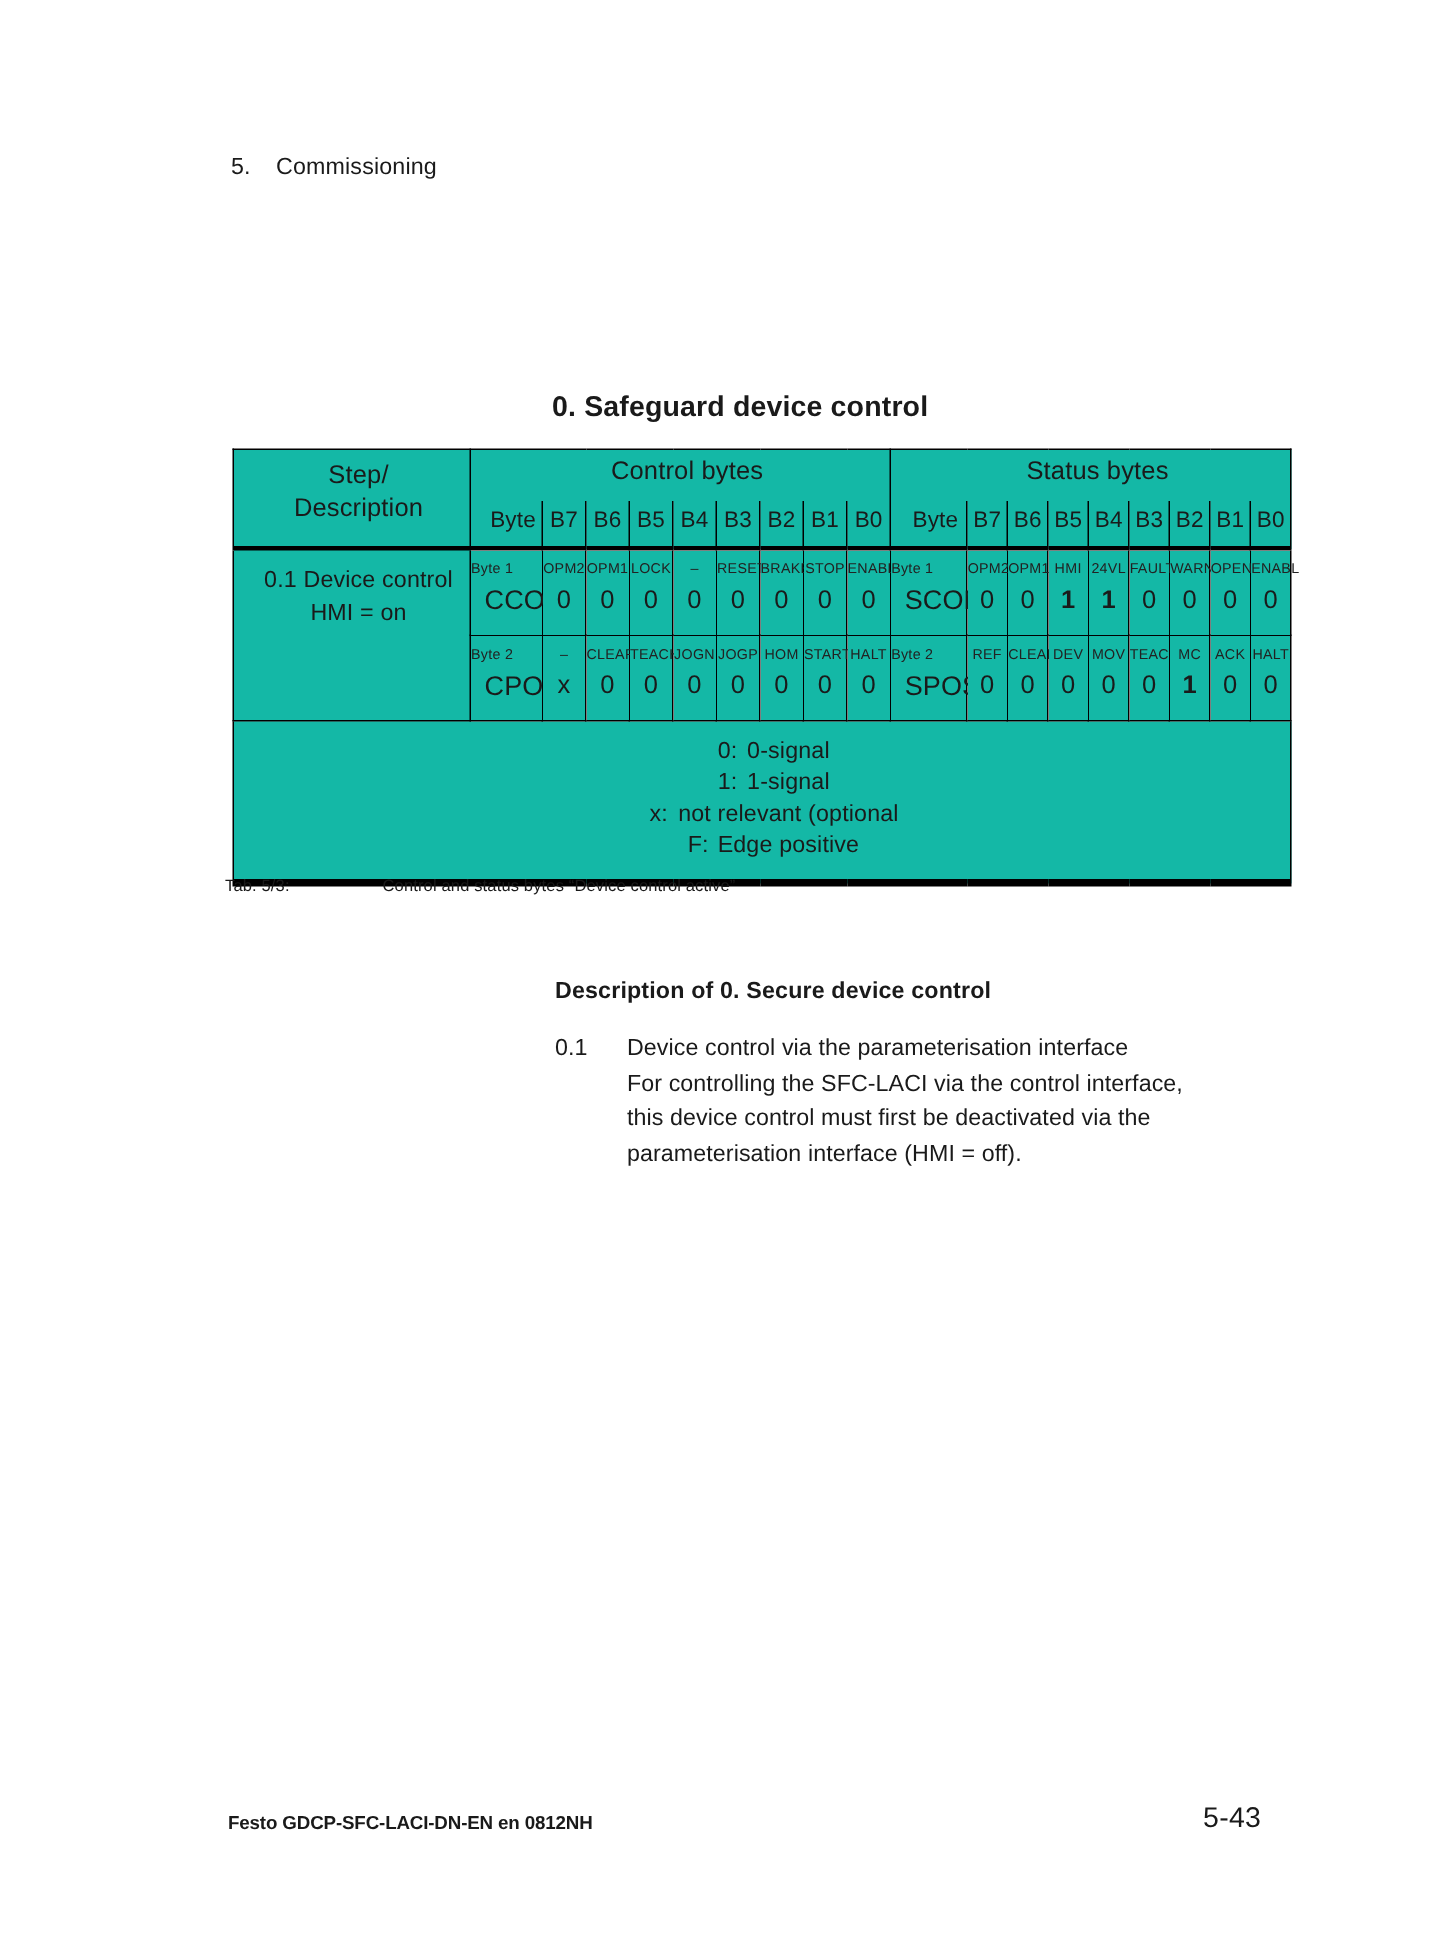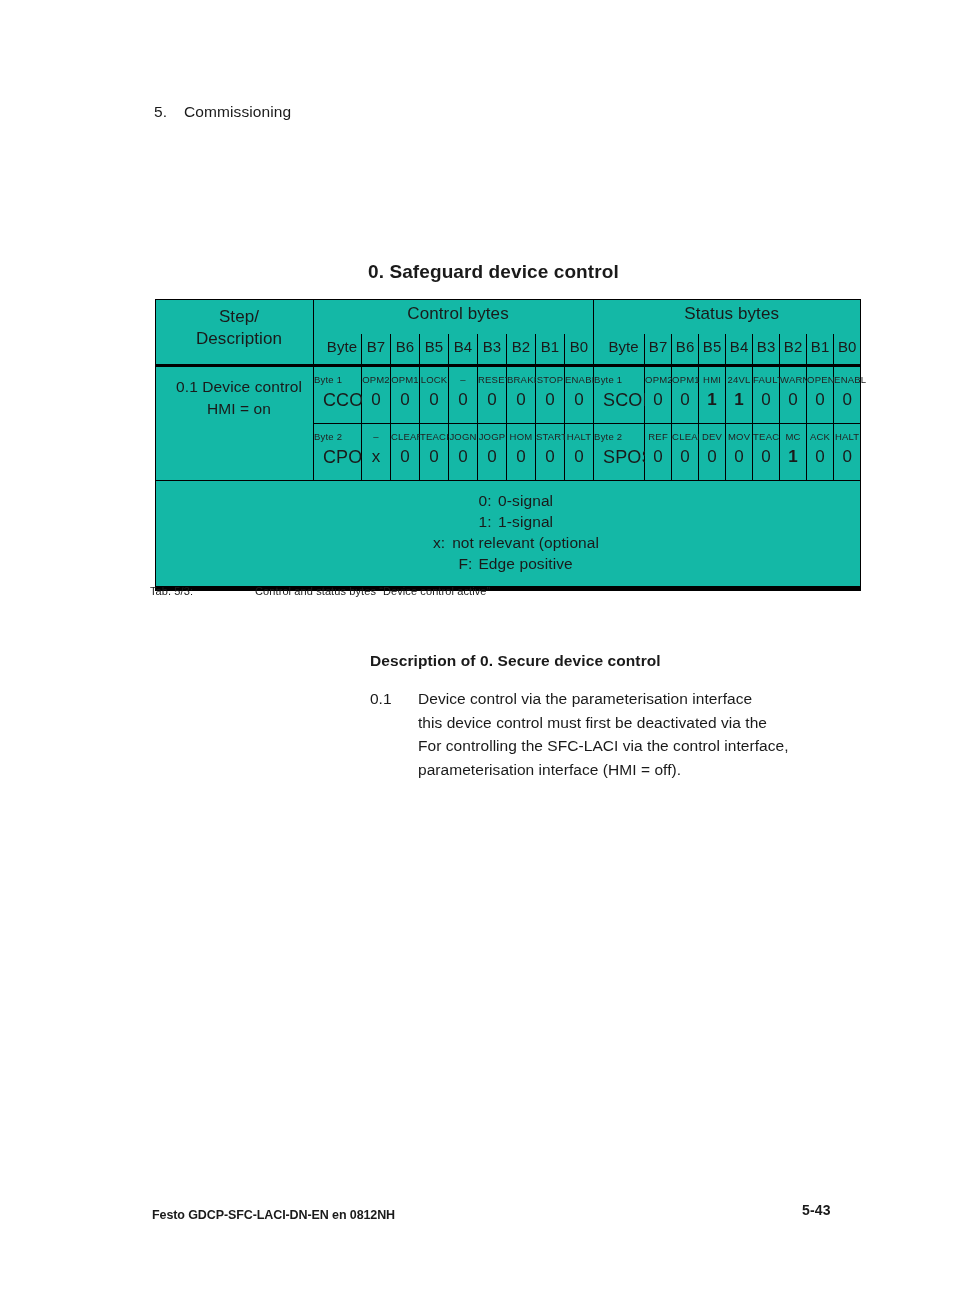--- a/index.html
+++ b/index.html
@@ -204,22 +204,22 @@
     top: 1208px;
     font-size: 12.5px;
     font-weight: bold;
     letter-spacing: -0.1px;
     white-space: nowrap;
   }
   .footer-right {
     position: absolute;
     left: 802px;
     top: 1202px;
-    font-size: 14px;
-    font-weight: bold;
+    font-size: 19px;
+    font-weight: normal;
     letter-spacing: 0.2px;
     white-space: nowrap;
   }
 </style>
 </head>
 <body>
 
 <div class="running-head">
   <span class="rh-num">5.</span><span>Commissioning</span>
 </div>
@@ -462,20 +462,20 @@
 <div class="caption">
   <span class="cap-label">Tab. 5/3:</span><span>Control and status bytes “Device control active”</span>
 </div>
 
 <div class="desc-head">Description of 0. Secure device control</div>
 
 <div class="desc-item">
   <div class="desc-num">0.1</div>
   <div class="desc-body">
     <p>Device control via the parameterisation interface</p>
+    <p>For controlling the SFC-LACI via the control interface,</p>
     <p>this device control must first be deactivated via the</p>
-    <p>For controlling the SFC-LACI via the control interface,</p>
     <p>parameterisation interface (HMI = off).</p>
   </div>
 </div>
 
 <div class="footer-left">Festo GDCP-SFC-LACI-DN-EN  en 0812NH</div>
 <div class="footer-right">5-43</div>
 
 </body></html>

